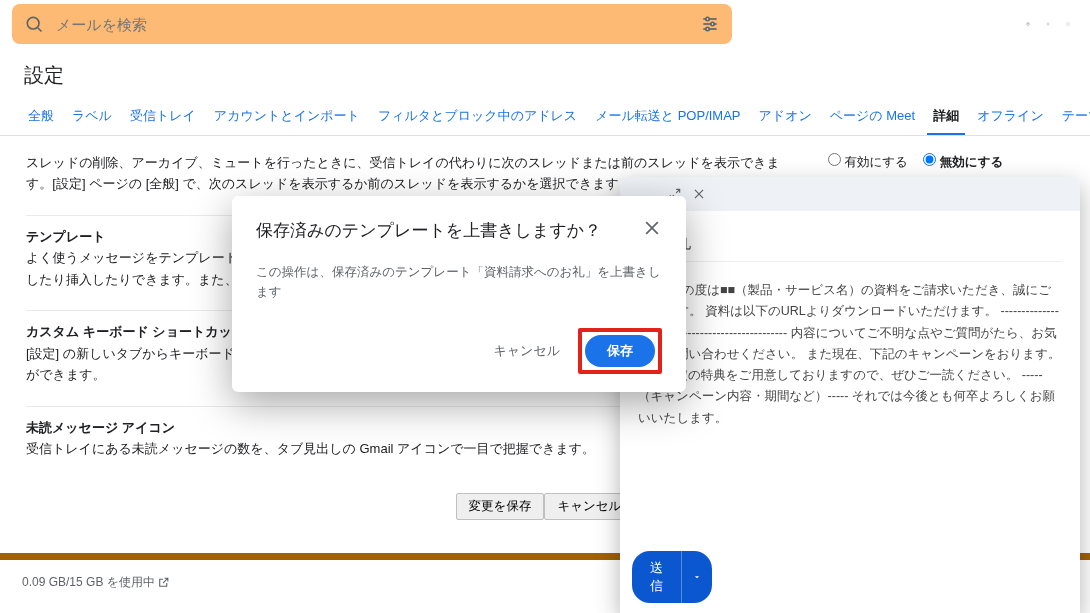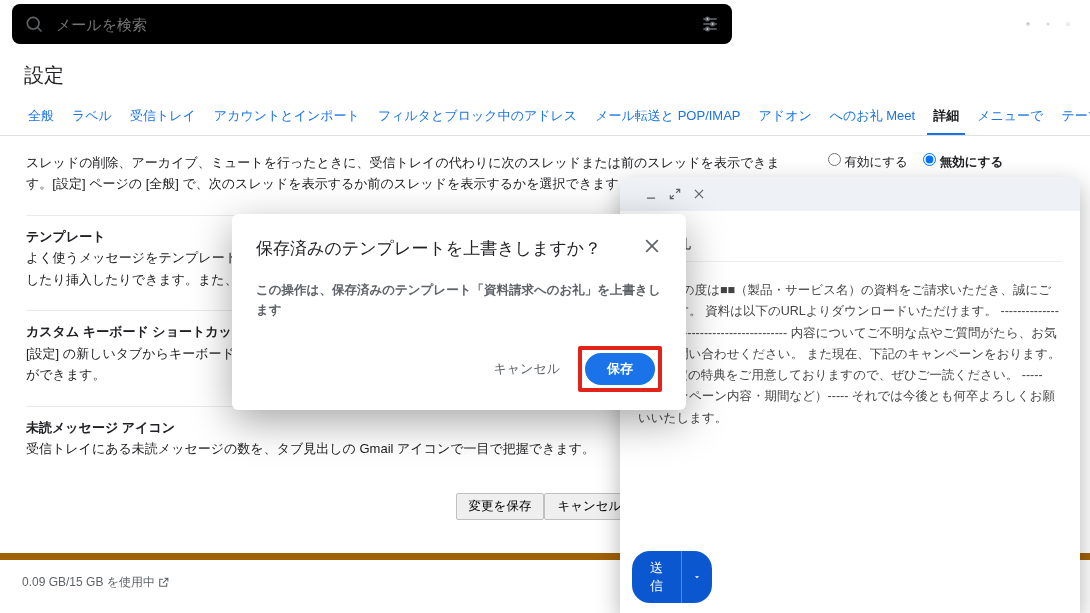--- a/index.html
+++ b/index.html
@@ -1,20 +1,20 @@
 <!DOCTYPE html>
 <html><head>
 <meta charset="utf-8">
 <style>
   * { box-sizing: border-box; margin: 0; padding: 0; }
   body { font-family: "Hiragino Kaku Gothic ProN", "Meiryo", Arial, sans-serif; font-size: 13px; color: #202124; background: #fff; width: 1090px; height: 613px; overflow: hidden; position: relative; }
 
   
   .topbar { display: flex; align-items: center; height: 48px; padding: 0 12px; background: #fff; }
-  .search { flex: 0 0 720px; height: 40px; background: #000000; border-radius: 8px; display: flex; align-items: center; padding: 0 12px; color: #5f6368; }
+  .search { flex: 0 0 720px; height: 40px; background: #fdba74; border-radius: 8px; display: flex; align-items: center; padding: 0 12px; color: #5f6368; }
   .search .si { width: 20px; height: 20px; margin-right: 12px; }
   .search input { flex: 1; border: none; background: transparent; font-size: 15px; outline: none; color: #5f6368; }
   .search .tune { width: 20px; height: 20px; }
   .topbar .spacer { flex: 1; }
   .ticon { width: 20px; height: 20px; color: #5f6368; padding: 8px; border-radius: 50%; cursor: pointer; }
 
   .pagetitle { padding: 14px 24px 10px; font-size: 20px; color: #202124; }
 
   
   .tabs { display: flex; gap: 6px; padding: 0 22px; border-bottom: 1px solid #e0e0e0; font-size: 13px; color: #1a73e8; flex-wrap: nowrap; }
@@ -43,25 +43,25 @@
   .compose-subj { padding: 6px 0 8px; border-bottom: 1px solid #eee; color: #202124; margin-bottom: 18px; }
   .compose-text { font-size: 12.5px; color: #444; line-height: 1.7; }
   .compose-tb { display: flex; align-items: center; padding: 10px 12px; gap: 21px; }
   .sendgrp { display: flex; }
   .sendbtn { background: #0b57d0; color: #fff; border: none; border-radius: 18px 0 0 18px; padding: 8px 18px; font-size: 13px; cursor: pointer; }
   .senddd  { background: #0b57d0; color: #fff; border: none; border-left: 1px solid rgba(255,255,255,.3); border-radius: 0 18px 18px 0; padding: 8px 10px; cursor: pointer; }
   .cicon { width: 18px; height: 18px; color: #5f6368; padding: 6px; cursor: pointer; }
   .compose-tb .gap { flex: 1; }
 
   
-  .modal { position: absolute; left: 232px; top: 214px; width: 454px; background: #fff; border-radius: 6px; box-shadow: 0 12px 40px rgba(0,0,0,.35); padding: 22px 24px 18px; }
+  .modal { position: absolute; left: 232px; top: 196px; width: 454px; background: #fff; border-radius: 6px; box-shadow: 0 12px 40px rgba(0,0,0,.35); padding: 22px 24px 18px; }
   .modal-title { font-size: 17px; color: #202124; margin-bottom: 18px; display: flex; }
   .modal-title .t { flex: 1; line-height: 1.5; }
   .modal-title .x { color: #5f6368; cursor: pointer; width: 20px; height: 20px; }
-  .modal-body { font-size: 12.5px; color: #5f6368; line-height: 1.6; margin-bottom: 26px; font-weight: bold; }
+  .modal-body { font-size: 12.5px; color: #5f6368; line-height: 1.6; margin-bottom: 26px; }
   .modal-act { display: flex; justify-content: flex-end; align-items: center; gap: 18px; }
   .modal-act .cancel { color: #5f6368; font-size: 13px; cursor: pointer; }
   .savehl { border: 4px solid #e2231a; border-radius: 2px; padding: 3px; }
   .modal-act .save { background: #1a73e8; color: #fff; border: none; border-radius: 18px; padding: 7px 22px; font-size: 13px; cursor: pointer; font-weight: bold; }
 
   svg { display: block; }
 </style>
 </head>
 <body>
 
@@ -107,23 +107,23 @@
 <div class="pagetitle">設定</div>
 
 <div class="tabs">
   <div class="tab">全般</div>
   <div class="tab">ラベル</div>
   <div class="tab">受信トレイ</div>
   <div class="tab">アカウントとインポート</div>
   <div class="tab">フィルタとブロック中のアドレス</div>
   <div class="tab">メール転送と POP/IMAP</div>
   <div class="tab">アドオン</div>
-  <div class="tab">へのお礼 Meet</div>
+  <div class="tab">ページの Meet</div>
   <div class="tab active">詳細</div>
-  <div class="tab">メニューで</div>
+  <div class="tab">オフライン</div>
   <div class="tab">テーマ</div>
 </div>
 
 <div class="settings">
 
   <div class="settings-row">
     <div class="left">
       <span class="desc">スレッドの削除、アーカイブ、ミュートを行ったときに、受信トレイの代わりに次のスレッドまたは前のスレッドを表示できます。[設定] ページの [全般] で、次のスレッドを表示するか前のスレッドを表示するかを選択できます。</span>
     </div>
     <div class="right">

